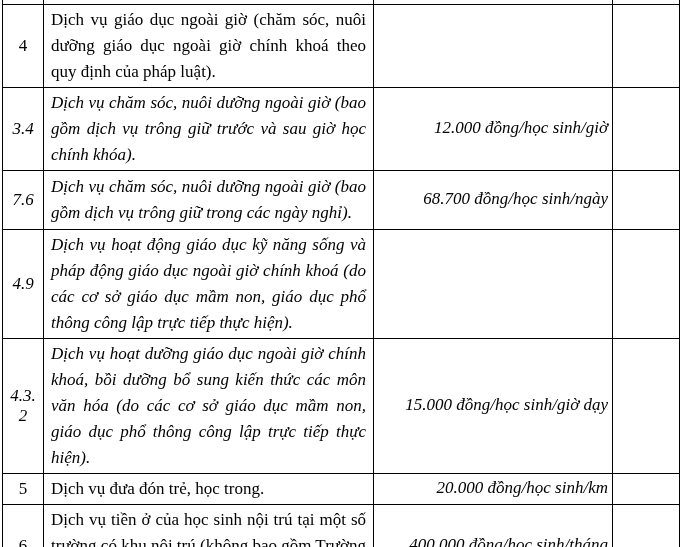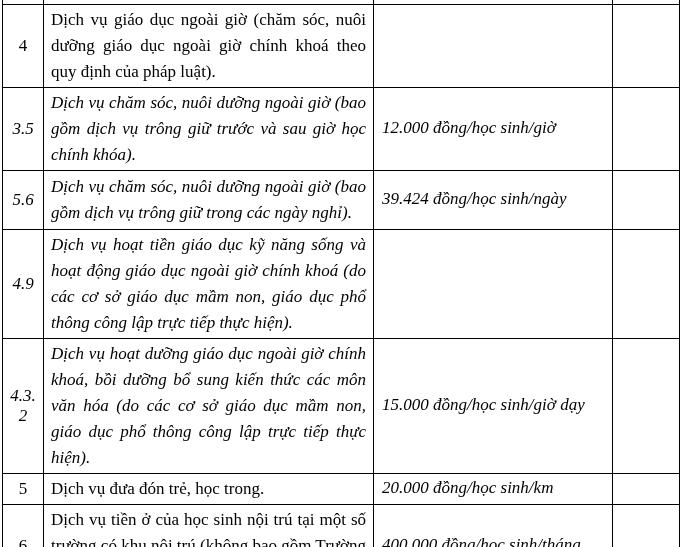--- a/index.html
+++ b/index.html
@@ -43,21 +43,21 @@
     line-height: 20px;
   }
   td.desc-cell {
     text-align: justify;
     padding: 2px 7px;
     line-height: 26px;
     margin-top: 26px;
   }
   td.price-cell {
     font-style: italic;
-    text-align: left;
+    text-align: right;
     padding: 0 4px 0 8px;
     line-height: 20.5px;
   }
   td.note-cell {
     padding: 0;
   }
   tr.italic td.no-cell,
   tr.italic td.desc-cell {
     font-style: italic;
     font-family: Liberation Serif, serif;
@@ -93,36 +93,36 @@
     </tr>
 
     <tr class="h67">
       <td class="no-cell">4</td>
       <td class="desc-cell">Dịch vụ giáo dục ngoài giờ (chăm sóc, nuôi dưỡng giáo dục ngoài giờ chính khoá theo quy định của pháp luật).</td>
       <td class="price-cell"></td>
       <td class="note-cell"></td>
     </tr>
 
     <tr class="h64 italic">
-      <td class="no-cell">3.5</td>
+      <td class="no-cell">3.4</td>
       <td class="desc-cell">Dịch vụ chăm sóc, nuôi dưỡng ngoài giờ (bao gồm dịch vụ trông giữ trước và sau giờ học chính khóa).</td>
       <td class="price-cell">12.000 đồng/học sinh/giờ</td>
       <td class="note-cell"></td>
     </tr>
 
     <tr class="h59 italic">
-      <td class="no-cell">5.6</td>
+      <td class="no-cell">7.6</td>
       <td class="desc-cell">Dịch vụ chăm sóc, nuôi dưỡng ngoài giờ (bao gồm dịch vụ trông giữ trong các ngày nghỉ).</td>
-      <td class="price-cell">39.424 đồng/học sinh/ngày</td>
+      <td class="price-cell">68.700 đồng/học sinh/ngày</td>
       <td class="note-cell"></td>
     </tr>
 
     <tr class="h86 italic">
       <td class="no-cell">4.9</td>
-      <td class="desc-cell">Dịch vụ hoạt tiền giáo dục kỹ năng sống và hoạt động giáo dục ngoài giờ chính khoá (do các cơ sở giáo dục mầm non, giáo dục phổ thông công lập trực tiếp thực hiện).</td>
+      <td class="desc-cell">Dịch vụ hoạt động giáo dục kỹ năng sống và pháp động giáo dục ngoài giờ chính khoá (do các cơ sở giáo dục mầm non, giáo dục phổ thông công lập trực tiếp thực hiện).</td>
       <td class="price-cell"></td>
       <td class="note-cell"></td>
     </tr>
 
 
     <tr class="h109 italic">
       <td class="no-cell">4.3.2</td>
       <td class="desc-cell">Dịch vụ hoạt dưỡng giáo dục ngoài giờ chính khoá, bồi dưỡng bổ sung kiến thức các môn văn hóa (do các cơ sở giáo dục mầm non, giáo dục phổ thông công lập trực tiếp thực hiện).</td>
       <td class="price-cell">15.000 đồng/học sinh/giờ dạy</td>
       <td class="note-cell"></td>

